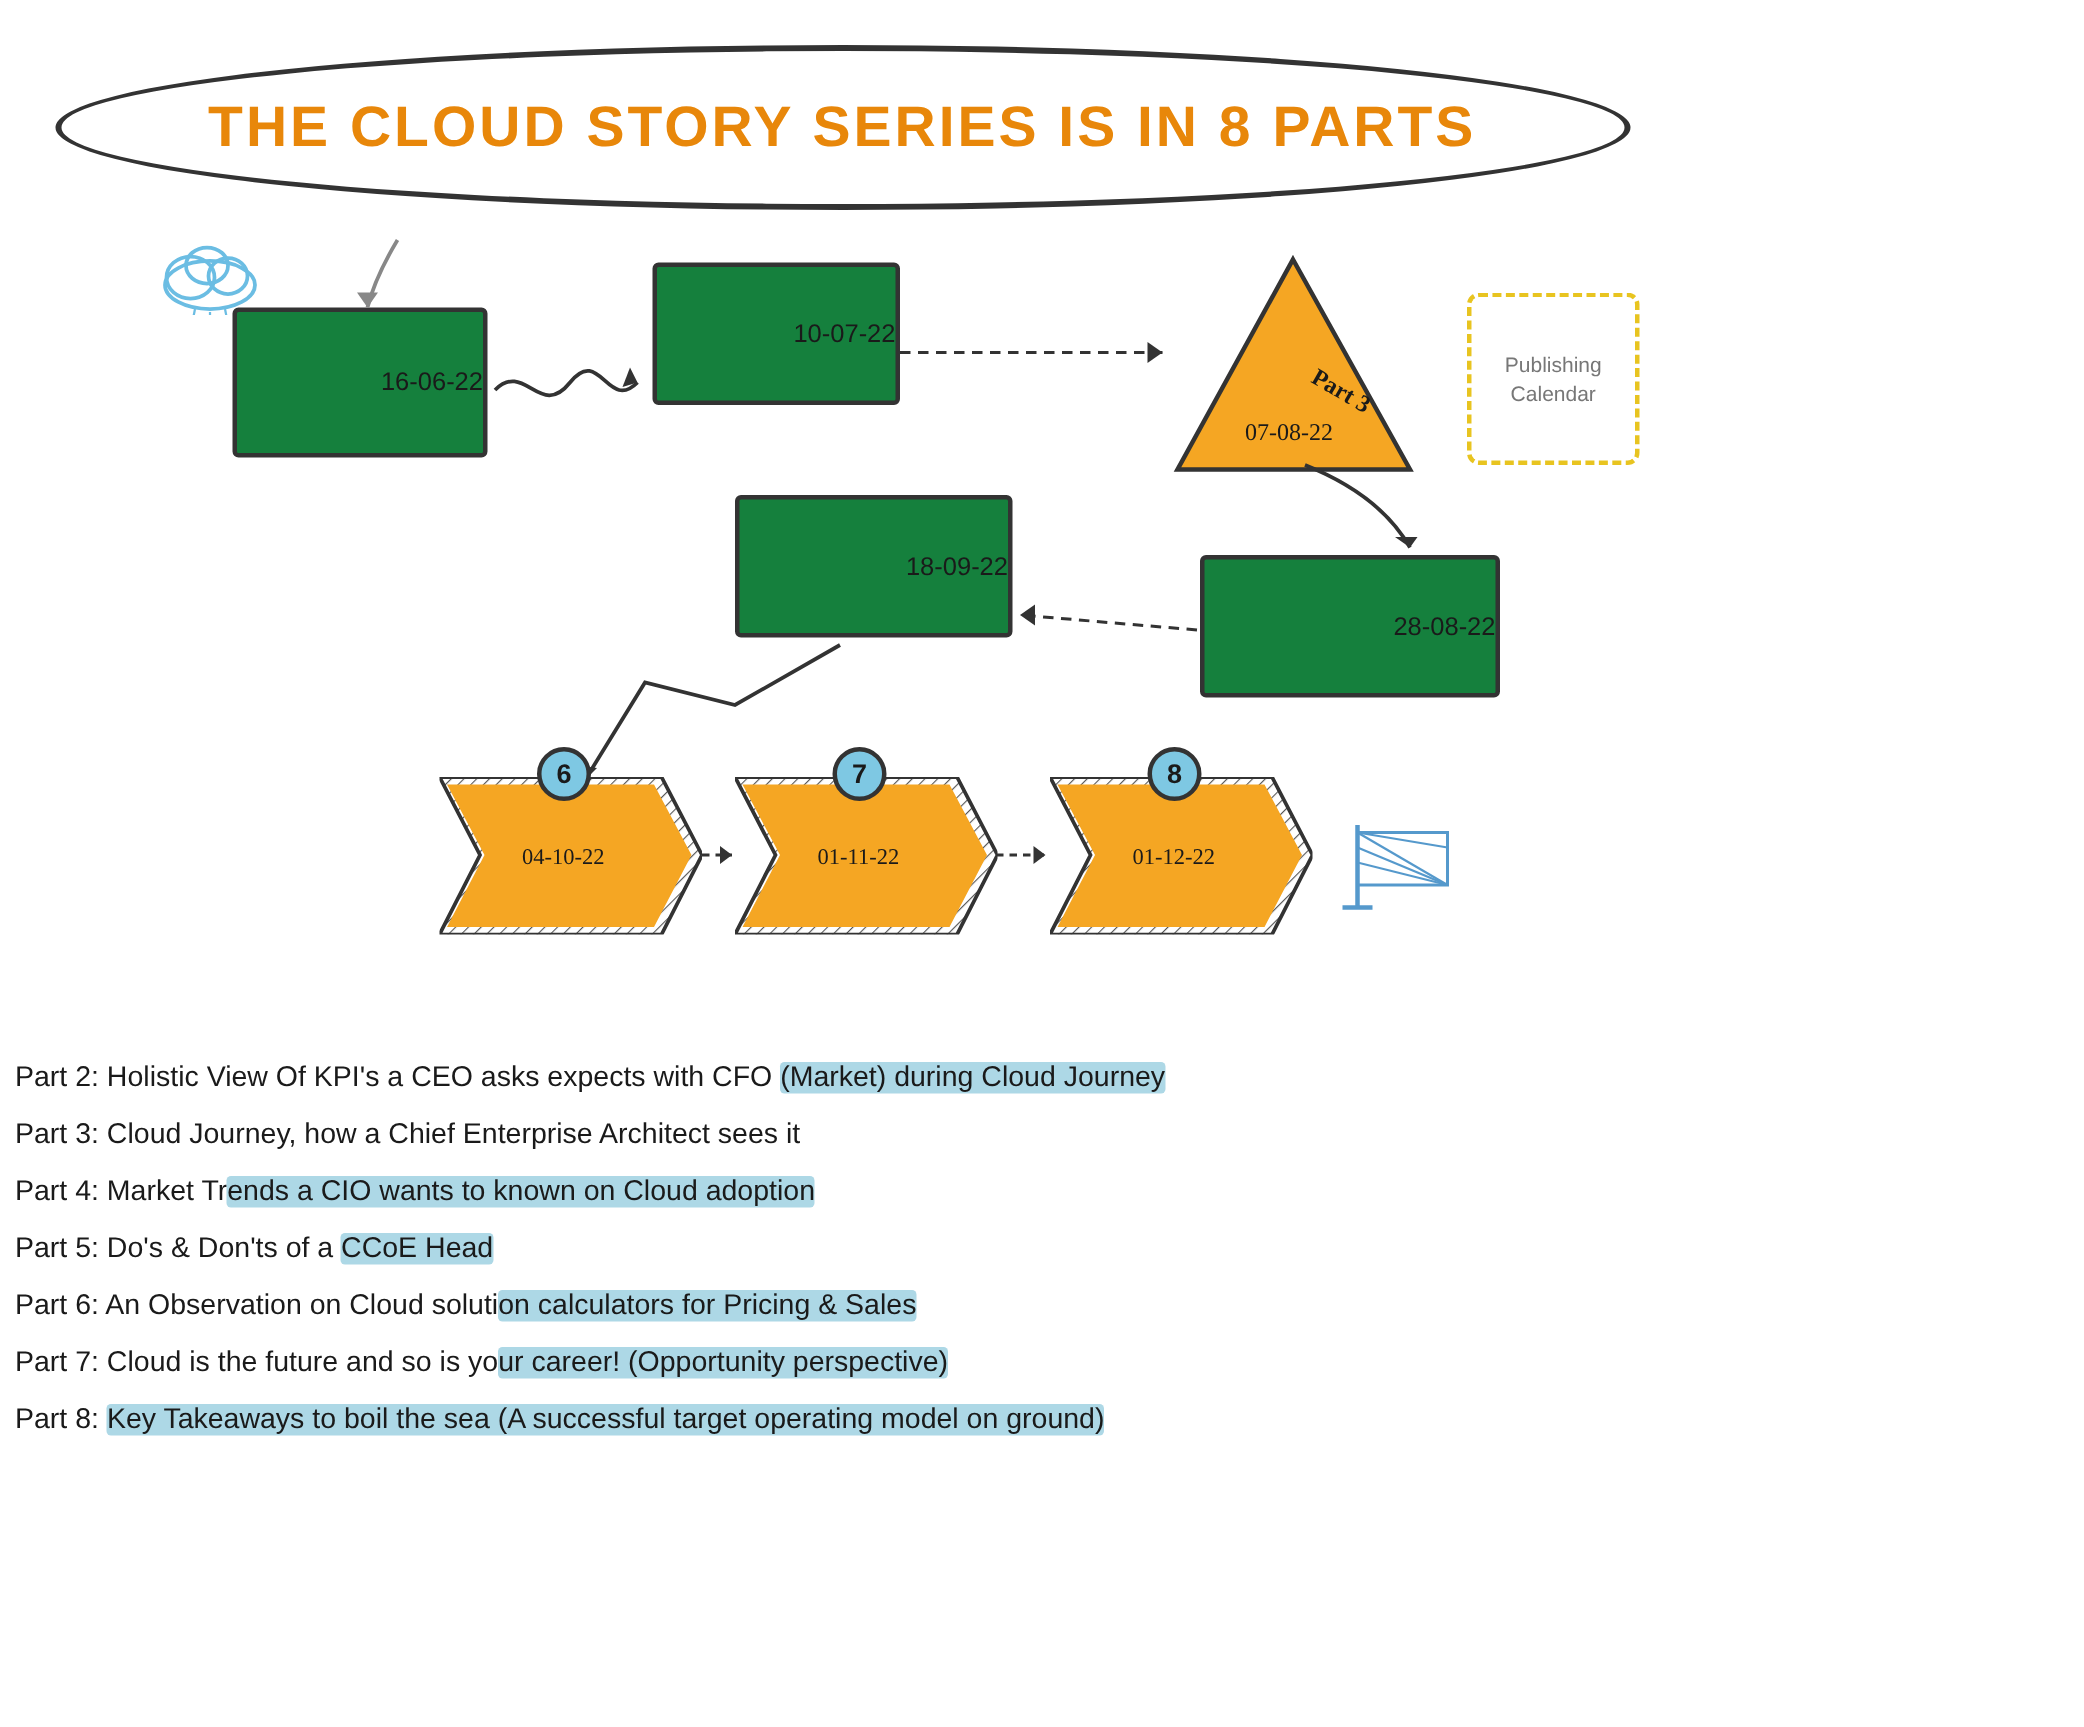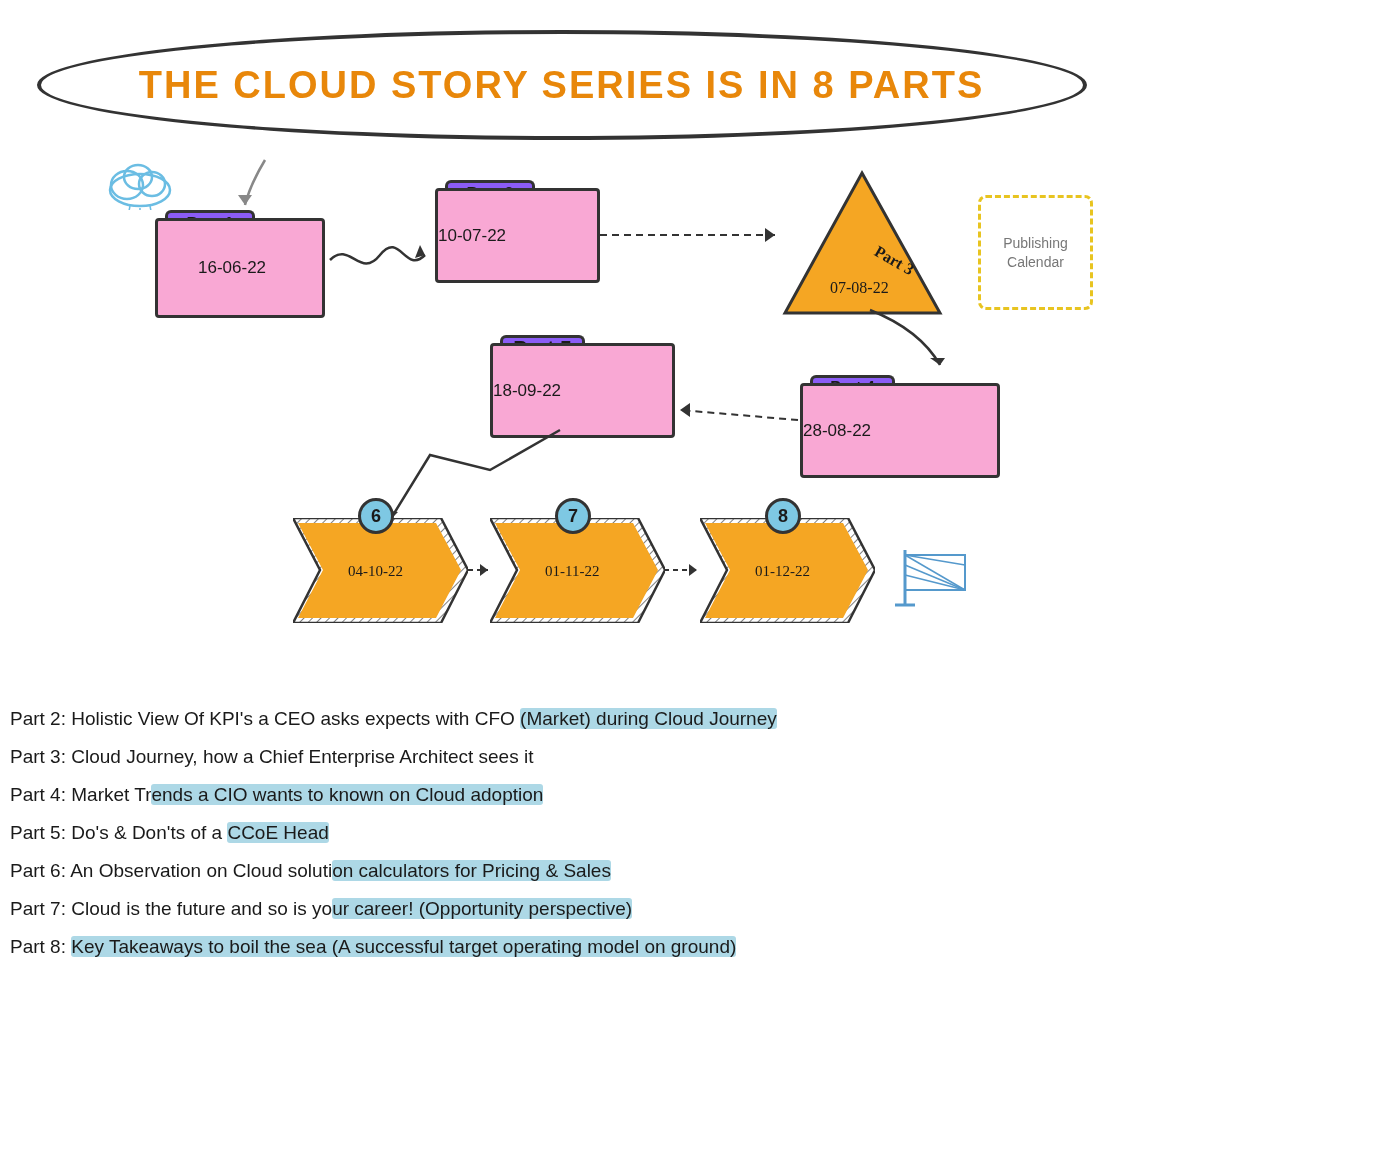--- a/index.html
+++ b/index.html
@@ -80,30 +80,29 @@
       font-weight: bold;
       color: #1a1a1a;
       margin-top: 27px;
     }
     .folder-body {
       position: absolute;
       top: 0;
       left: 0;
       width: 100%;
       height: 100%;
-      background: #f9a8d4;
+      background: #15803d;
       border: 3px solid #333;
       border-radius: 4px;
       display: flex;
       align-items: center;
-      justify-content: flex-start;
+      justify-content: flex-end;
       font-family: 'Comic Sans MS', cursive, sans-serif;
       font-size: 17px;
       color: #1a1a1a;
-      margin-top: 13px;
     }
 
     
     .num-circle {
       position: absolute;
       width: 36px;
       height: 36px;
       background: #7ec8e3;
       border: 3px solid #333;
       border-radius: 50%;

